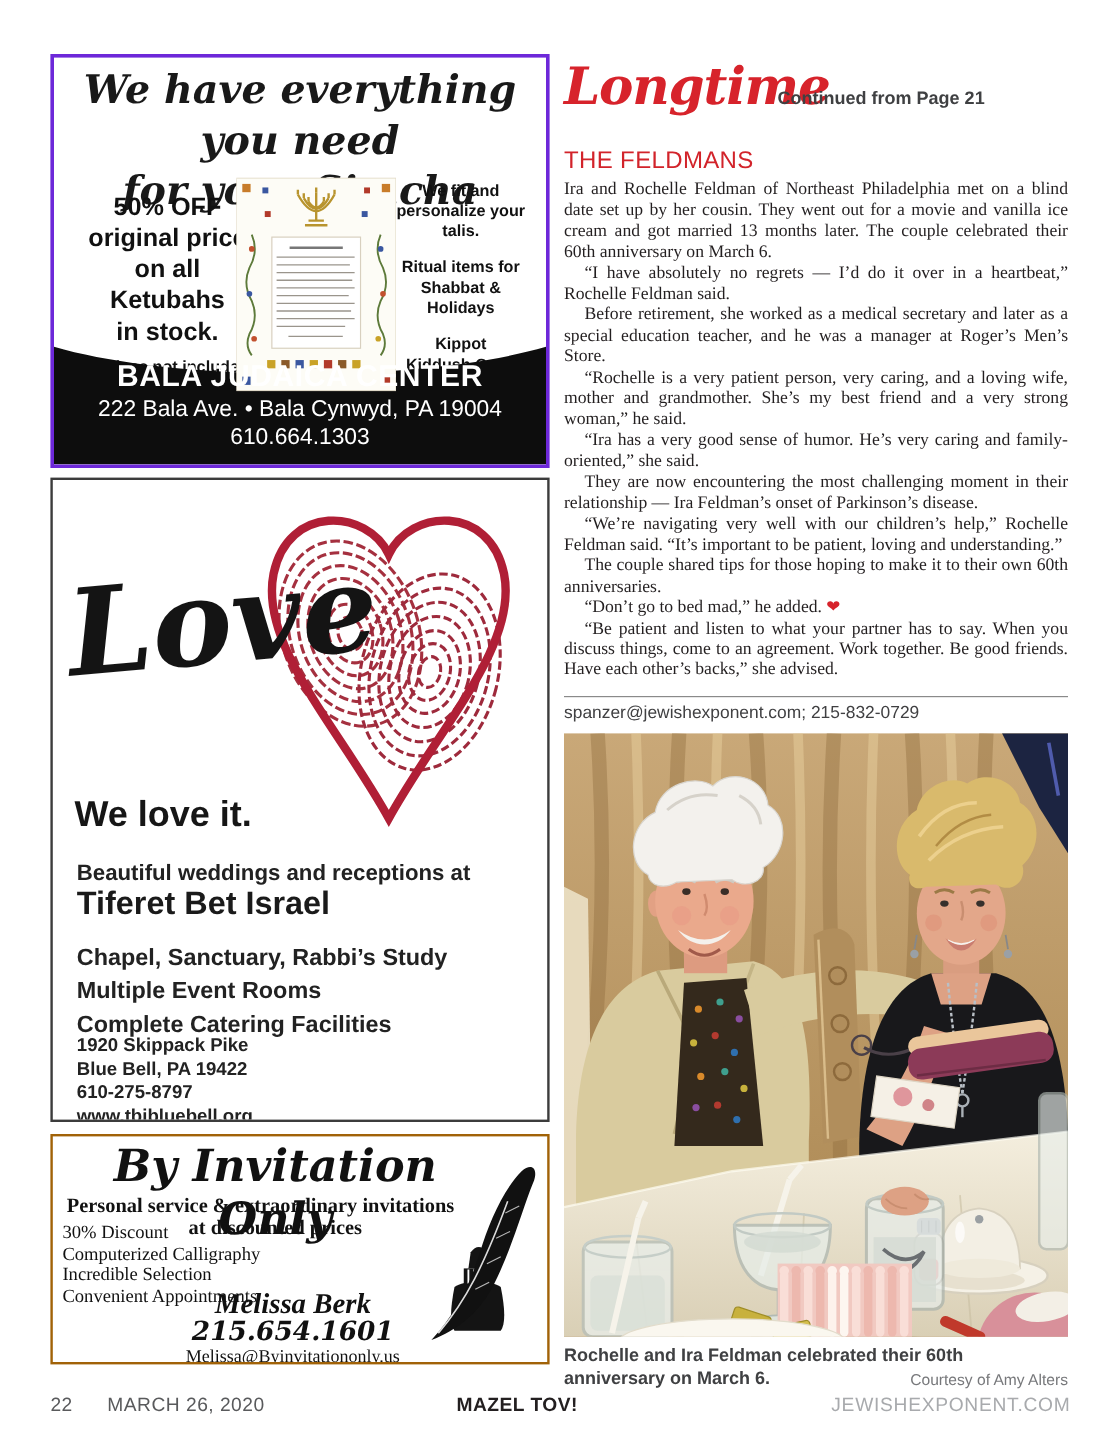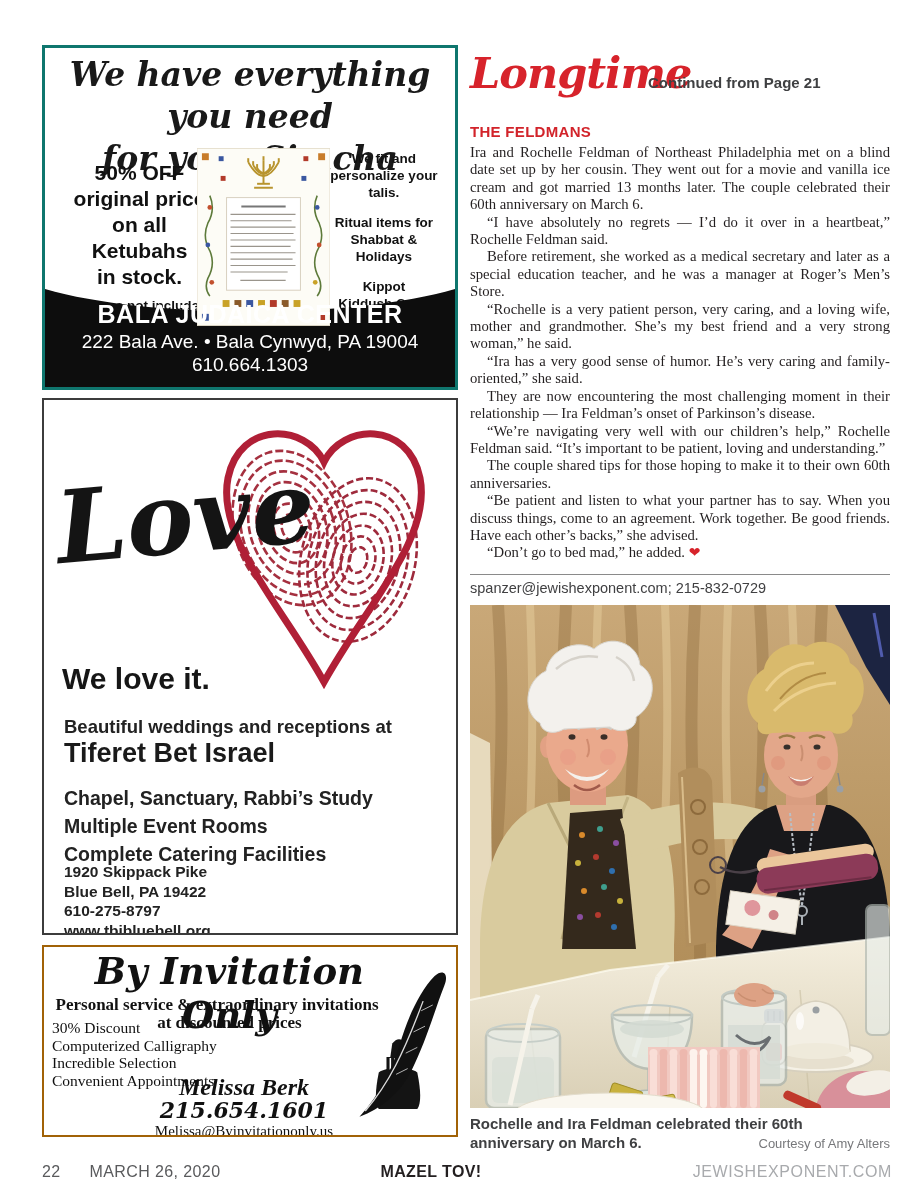--- a/index.html
+++ b/index.html
@@ -4,21 +4,21 @@
 <style>
   * { margin:0; padding:0; box-sizing:border-box; }
   html,body { background:#ffffff; }
   body { font-family:"Liberation Sans", sans-serif; color:#231f20; }
   .page { position:relative; width:920px; height:1200px; background:#fff; overflow:hidden; }
 
   
   .ad { position:absolute; left:42px; width:416px; background:#fff; }
 
   
-  .ad1 { top:45px; height:345px; border:3px solid #0f766e; overflow:hidden;padding-left:24px; }
+  .ad1 { top:45px; height:345px; border:3px solid #6d28d9; overflow:hidden;padding-left:24px; }
   .ad1-head { position:absolute; top:6px; left:0; width:100%; text-align:center;
               font-family:"DejaVu Serif", serif; font-style:italic; font-weight:bold;
               font-size:33px; line-height:42px; color:#191919; }
   .ad1-offer { position:absolute; top:112px; left:12px; width:165px; text-align:center;
                font-weight:bold; font-size:21px; line-height:26px; color:#111; }
   .ad1-note { margin-top:8px; font-weight:bold; font-size:13.5px; line-height:16px; }
   .ad1-ketubah { position:absolute; top:100px; left:152px; width:133px; height:178px; z-index:4; }
   .ad1-services { position:absolute; top:102px; right:8px; width:126px; text-align:center;
                   font-weight:bold; font-size:13.5px; line-height:17px; color:#111; }
   .ad1-services .grp { margin-bottom:13px; }
@@ -59,21 +59,21 @@
   .ad3-cemail { font-size:15px; line-height:18px; }
   .ad3-quill { position:absolute; top:14px; right:4px; width:106px; height:166px; }
 
   
   .rcol { position:absolute; left:470px; top:48px; width:420px; }
   .title-row { position:relative; height:62px; }
   .title { font-family:"DejaVu Serif", serif; font-style:italic; font-weight:bold;
            font-size:43px; color:#d7232b; letter-spacing:-1px; }
   .continued { position:absolute; left:178px; top:26px; font-size:15px; font-weight:bold; color:#3f4042; }
   .continued b { font-weight:900; }
-  .section-head { margin-top:13px; font-weight:bold; font-size:15px; letter-spacing:.3px; color:#d2232a; }
+  .section-head { margin-top:13px; font-weight:normal; font-size:20px; letter-spacing:.3px; color:#d2232a; }
   .article { margin-top:4px; font-family:"Liberation Serif", serif; font-size:14.7px;
              line-height:17.4px; text-align:justify; color:#231f20; }
   .article p { text-indent:17px; }
   .article p.first { text-indent:0; }
   .heart { color:#d7232b; font-size:14px; }
   .contact-rule { margin-top:12px; border-top:1px solid #8a8a8a; width:420px; }
   .contact-line { margin-top:5px; font-size:14.5px; color:#404042; }
   .photo { margin-top:9px; width:420px; height:503px; display:block; }
   .caption-wrap { position:relative; margin-top:6px; width:420px; }
   .caption { font-weight:bold; font-size:15px; line-height:19px; color:#3f4042; width:100%; }
@@ -280,22 +280,22 @@
     <div class="section-head">THE FELDMANS</div>
     <div class="article">
       <p class="first">Ira and Rochelle Feldman of Northeast Philadelphia met on a blind date set up by her cousin. They went out for a movie and vanilla ice cream and got married 13 months later. The couple celebrated their 60th anniversary on March 6.</p>
       <p>“I have absolutely no regrets — I’d do it over in a heartbeat,” Rochelle Feldman said.</p>
       <p>Before retirement, she worked as a medical secretary and later as a special education teacher, and he was a manager at Roger’s Men’s Store.</p>
       <p>“Rochelle is a very patient person, very caring, and a loving wife, mother and grandmother. She’s my best friend and a very strong woman,” he said.</p>
       <p>“Ira has a very good sense of humor. He’s very caring and family-oriented,” she said.</p>
       <p>They are now encountering the most challenging moment in their relationship — Ira Feldman’s onset of Parkinson’s disease.</p>
       <p>“We’re navigating very well with our children’s help,” Rochelle Feldman said. “It’s important to be patient, loving and understanding.”</p>
       <p>The couple shared tips for those hoping to make it to their own 60th anniversaries.</p>
+      <p><span>“Don’t go to bed mad,” he added.</span> <span class="heart">❤</span></p>
       <p>“Be patient and listen to what your partner has to say. When you discuss things, come to an agreement. Work together. Be good friends. Have each other’s backs,” she advised.</p>
-      <p><span>“Don’t go to bed mad,” he added.</span> <span class="heart">❤</span></p>
     </div>
     <div class="contact-rule"></div>
     <div class="contact-line">spanzer@jewishexponent.com; 215-832-0729</div>
 
     <svg class="photo" viewBox="0 0 420 503">
       <defs>
         <linearGradient id="pcurtain" x1="0" y1="0" x2="0" y2="1">
           <stop offset="0" stop-color="#c9a878"></stop>
             <stop offset="1" stop-color="#a9854f"></stop>
         </linearGradient>

